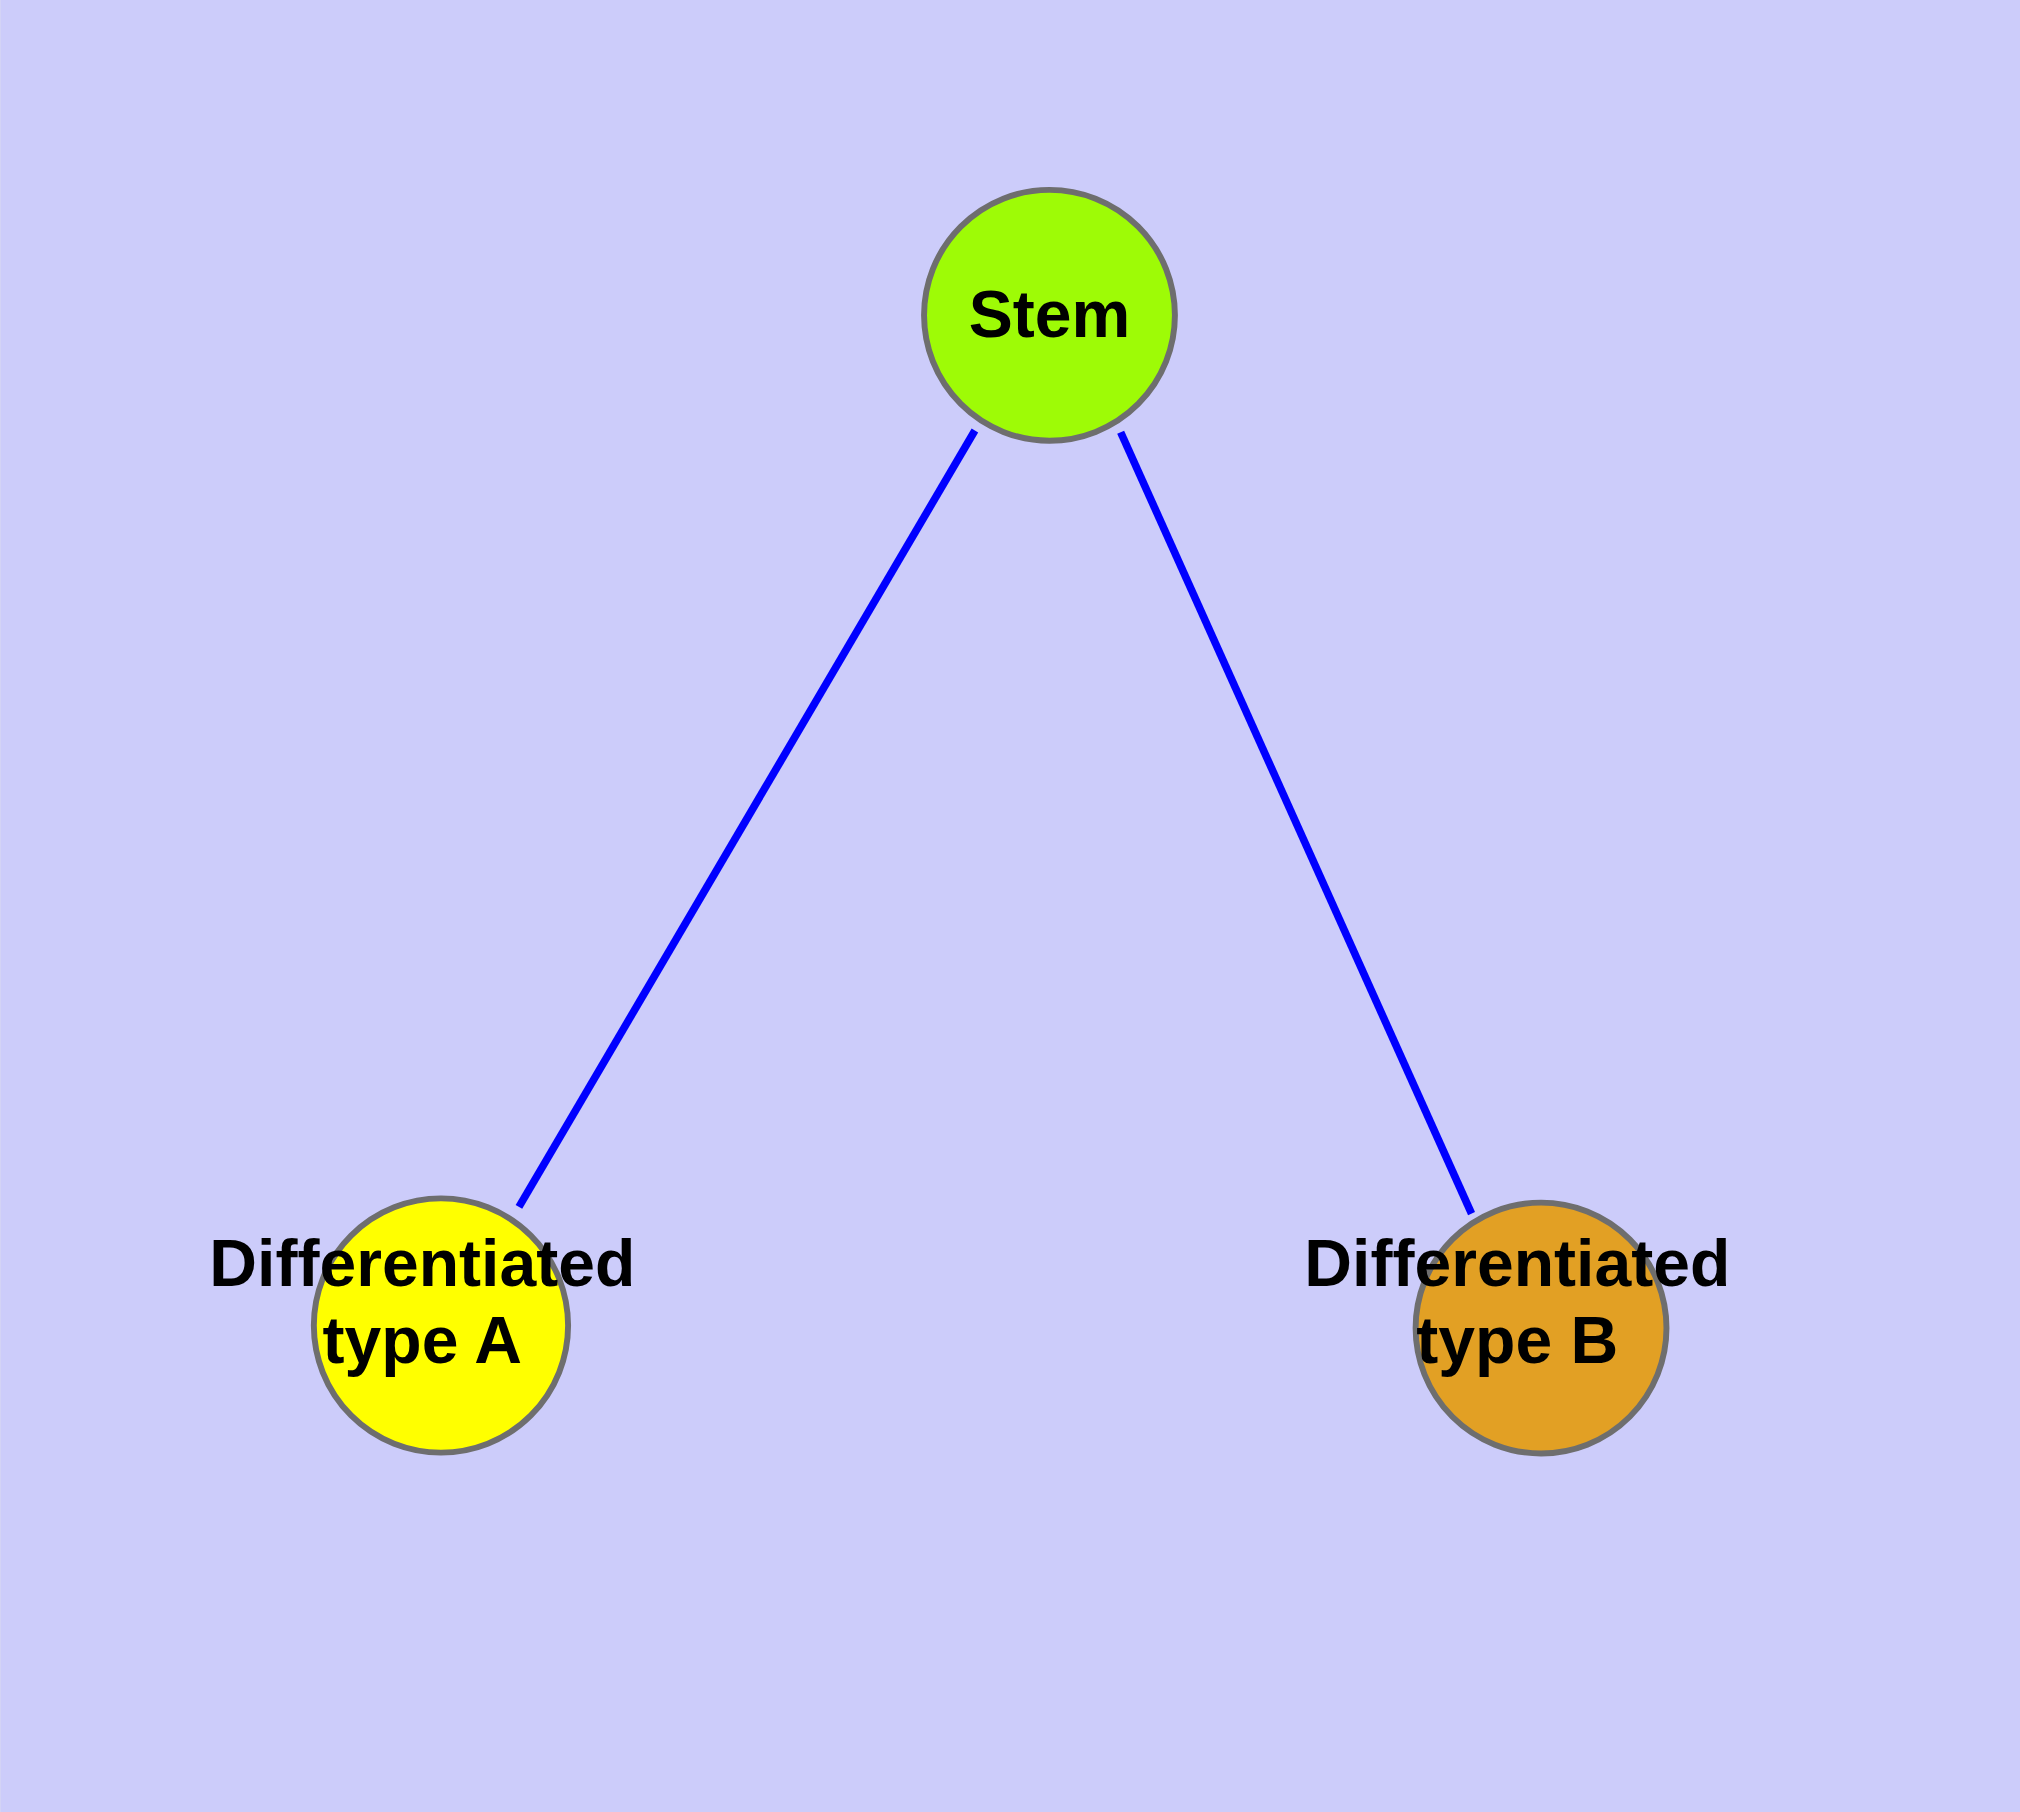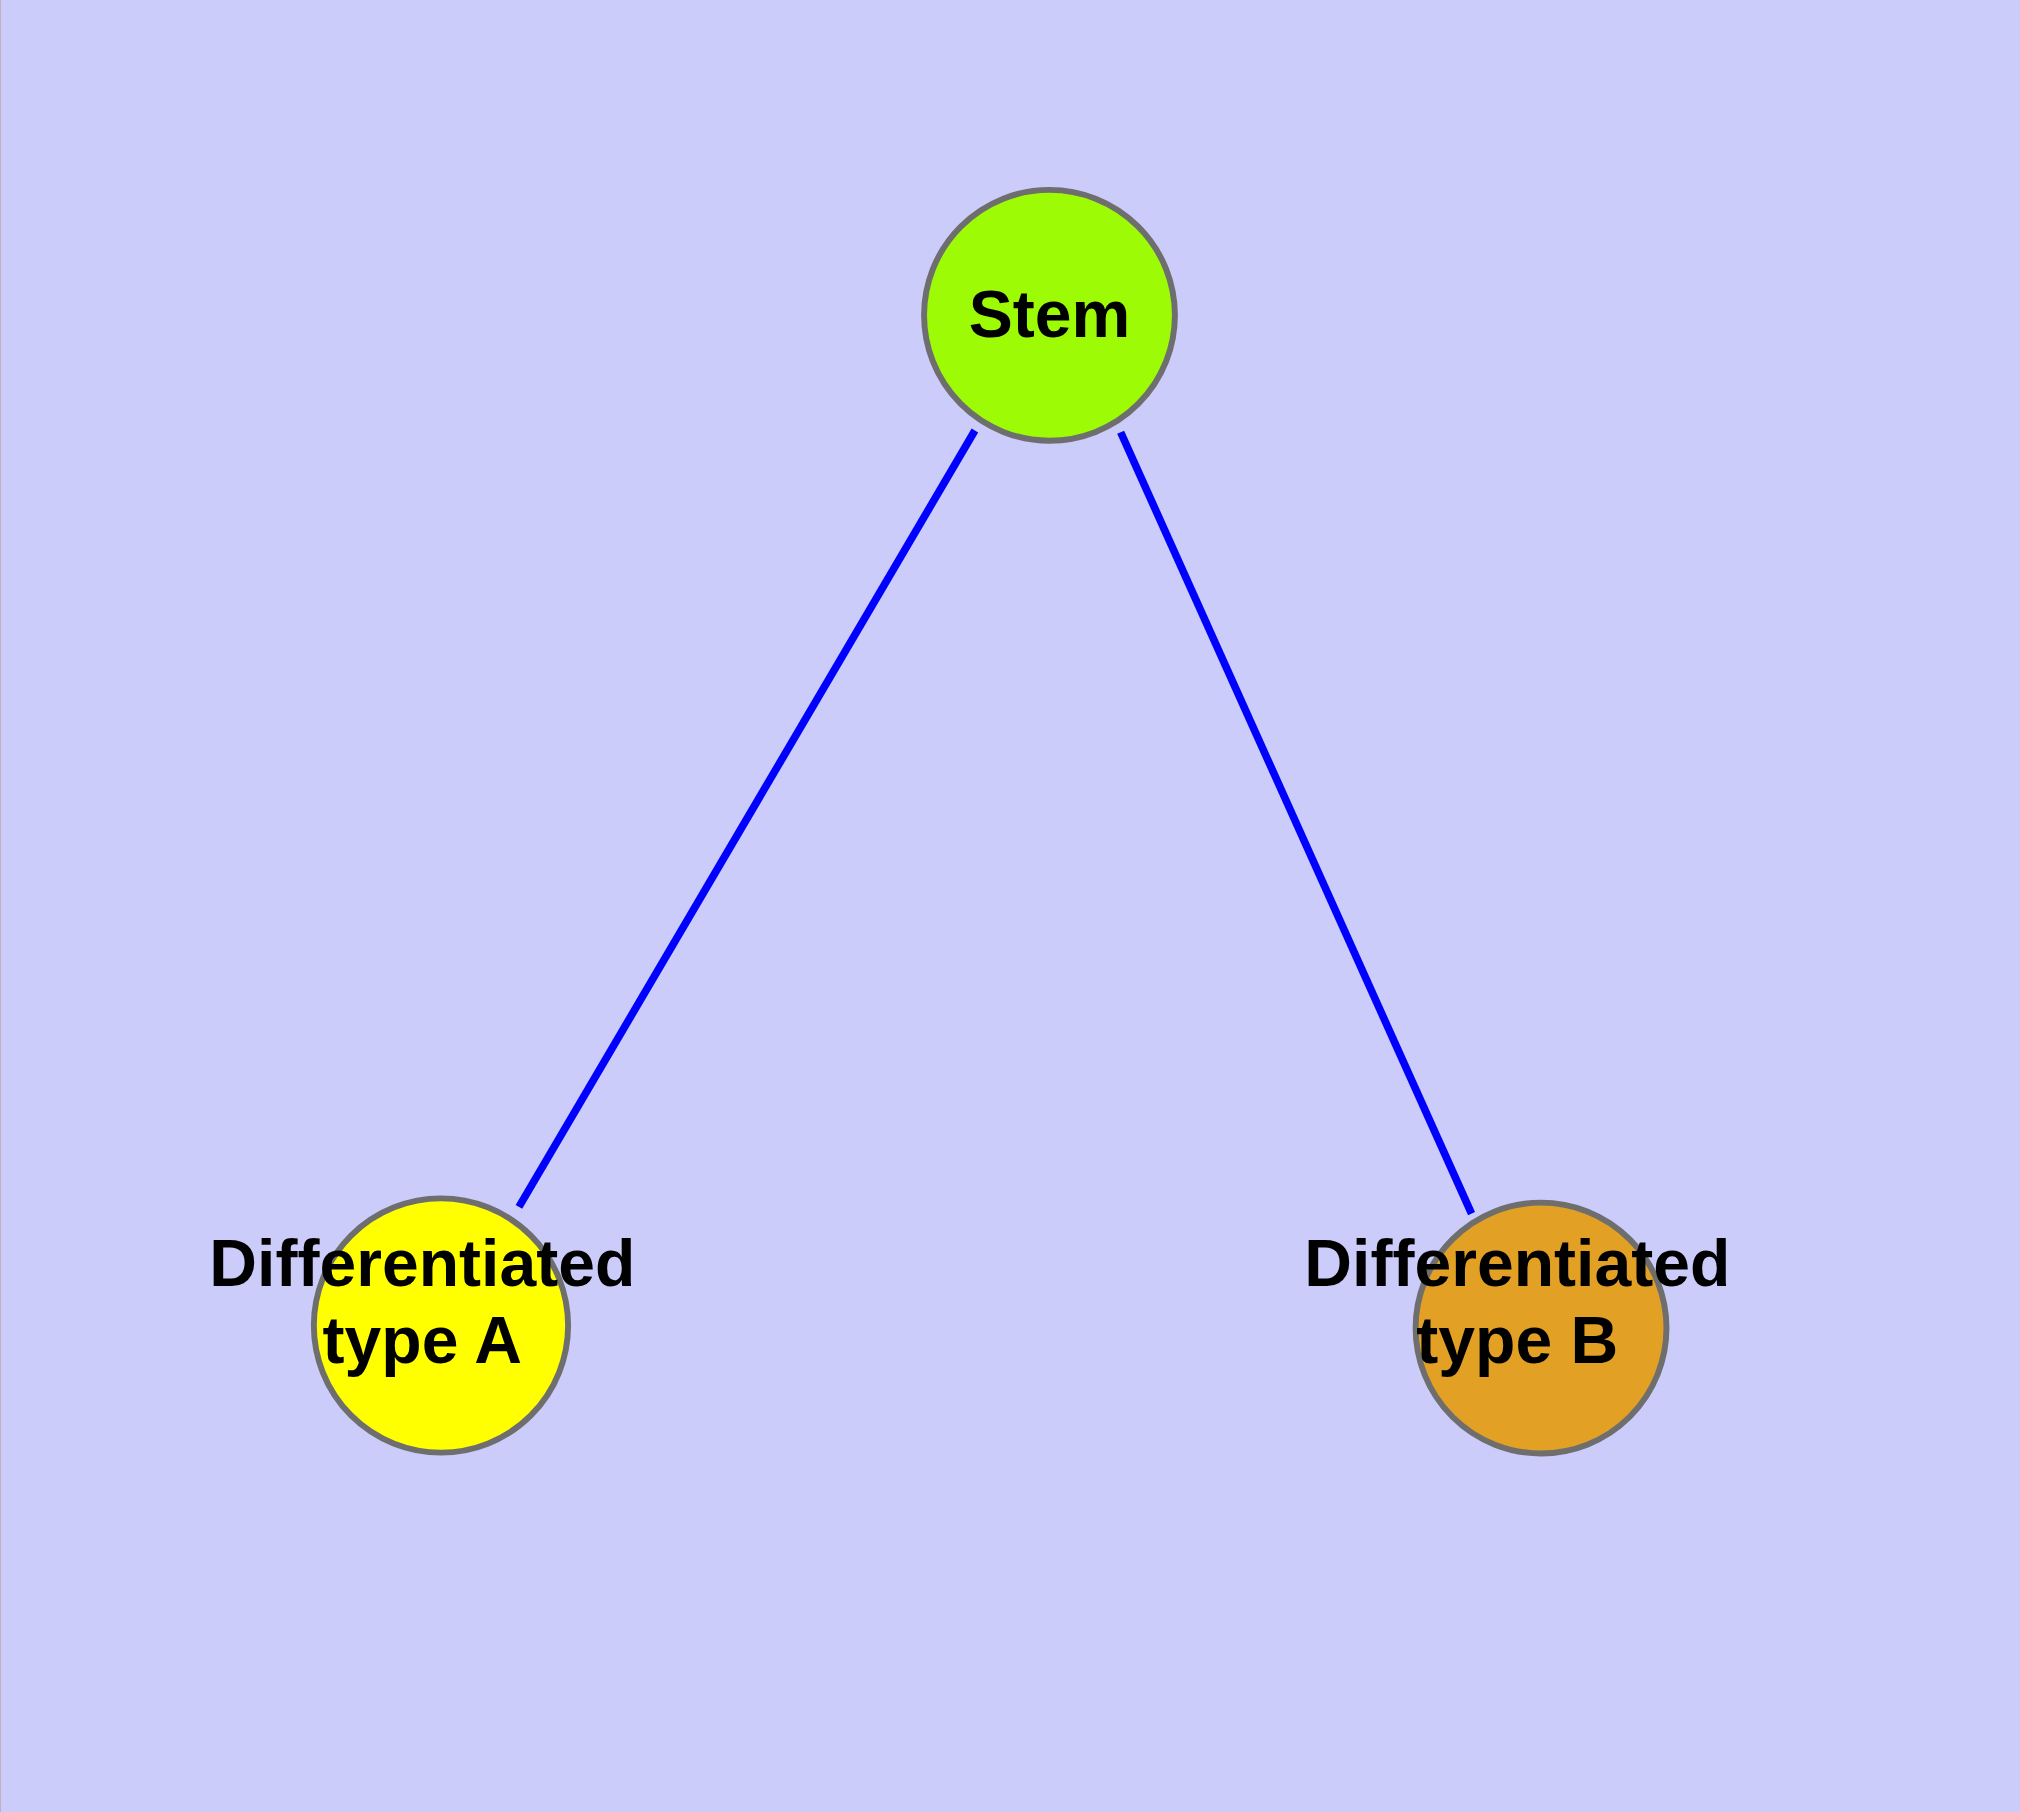--- a/index.html
+++ b/index.html
@@ -29,21 +29,21 @@
     font-family: "Liberation Sans", sans-serif;
     font-weight: bold;
     fill: #000000;
     text-anchor: middle;
     dominant-baseline: middle;
   }
 </style>
 </head>
 <body>
 
-<div id="stage" style="width: 2021px; height: 1812px; background: #a16207;">
+<div id="stage" style="width: 2021px; height: 1812px; background: #e5e5e5;">
   <svg id="graph-svg" viewBox="0 0 2384 2138" xmlns="http://www.w3.org/2000/svg">
 
     <rect x="0" y="0" width="2384" height="2138" fill="#ccccfa"></rect>
 
     <g id="edges-layer">
         <line x1="1150" y1="508" x2="612" y2="1424" stroke="#0000ff" stroke-width="9" stroke-linecap="butt"></line>
         <line x1="1322" y1="510" x2="1736" y2="1432" stroke="#0000ff" stroke-width="9" stroke-linecap="butt"></line>
       </g>
     <g id="nodes-layer">
         <circle cx="1238" cy="372" r="148" fill="#9efb06" stroke="#6e6e6e" stroke-width="7"></circle>

